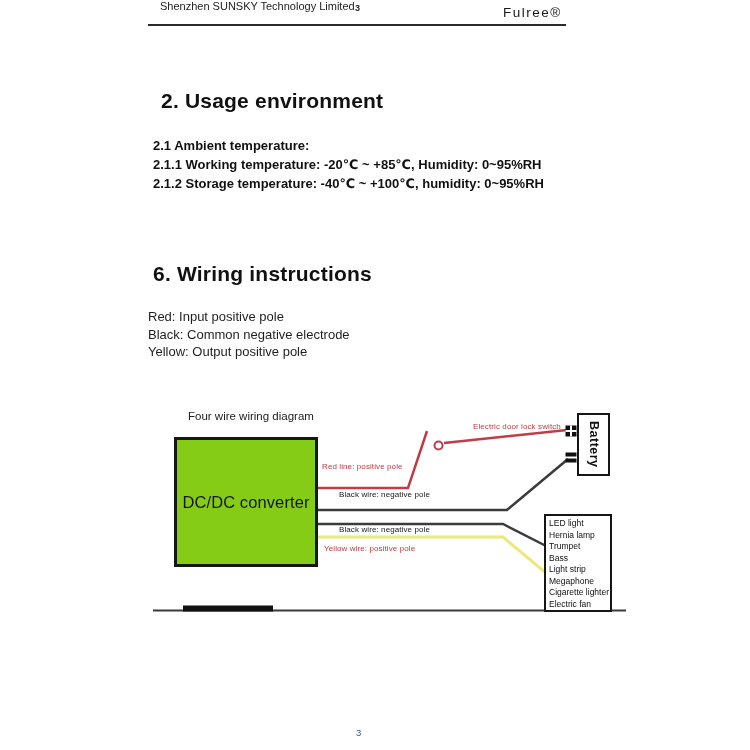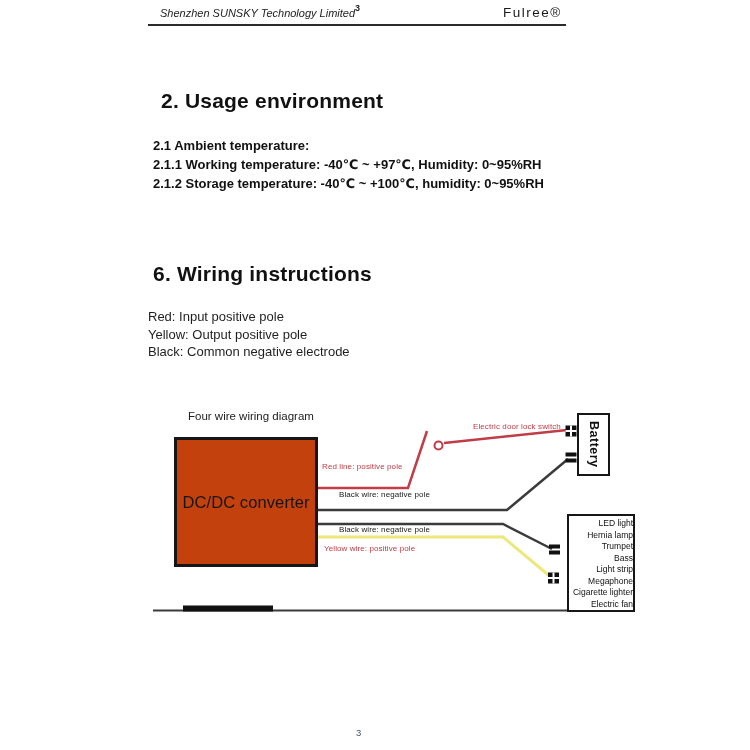--- a/index.html
+++ b/index.html
@@ -9,53 +9,53 @@
     position: relative;
     width: 750px;
     height: 750px;
     margin: 0 auto;
     background: #ffffff;
     overflow: hidden;
   }
   .abs { position: absolute; white-space: nowrap; }
 
   
-  .hdr-company { left: 160px; top: 7px; font-size: 11px; color: #222; font-style: italic; }
+  .hdr-company { left: 160px; top: 0; font-size: 11px; color: #222; }
   .hdr-sup     { left: 355px; top: 3px; font-size: 9px; font-weight: bold; color: #222; }
   .hdr-brand   { left: 503px; top: 5px; font-size: 13.5px; letter-spacing: 1.5px; color: #1a1a1a; }
   .hdr-rule    { left: 148px; top: 24px; width: 418px; height: 2px; background: #2b2b2b; }
 
   
   .h2 { font-size: 21px; font-weight: bold; letter-spacing: 0.2px; color: #111; }
   .s2-title { left: 161px; top: 89px; }
   .s2-body  { left: 153px; top: 136px; font-size: 13px; font-weight: bold; line-height: 19px; color: #111; }
   .s3-title { left: 153px; top: 262px; }
   .s3-body  { left: 148px; top: 308px; font-size: 13px; line-height: 17.5px; color: #1f1f1f; }
 
   
   .fig-title { left: 188px; top: 410px; font-size: 11.5px; color: #222; }
   .converter-box {
     left: 174px; top: 437px; width: 144px; height: 130px;
-    border: 3px solid #161616; background: #c2410c;
+    border: 3px solid #161616; background: #84cc16;
     display: flex; align-items: center; justify-content: center;
   }
   .converter-box span { font-size: 16.5px; color: #161616; letter-spacing: 0.1px; }
   .battery-box {
     left: 577px; top: 413px; width: 33px; height: 63px;
     border: 2px solid #161616; background: #fff;
     display: flex; align-items: center; justify-content: center;
   }
   .battery-box span {
     writing-mode: vertical-rl; font-size: 12.5px; font-weight: bold;
     letter-spacing: 0.5px; color: #111;
   }
   .loads-box {
-    left: 567px; top: 514px; width: 68px; height: 98px;
+    left: 544px; top: 514px; width: 68px; height: 98px;
     border: 2px solid #161616; background: #fff;
-    padding: 2px 0 0 3px; overflow: hidden; text-align: right;
+    padding: 2px 0 0 3px; overflow: hidden;
   }
   .loads-box div { font-size: 8.5px; line-height: 11.5px; white-space: nowrap; color: #111; }
 
   .wire-label { font-size: 8px; letter-spacing: 0.1px; }
   .lbl-red    { color: #c03c46; }
   .lbl-black  { color: #181818; padding-left: 17px; }
   .lbl-red-wire    { left: 322px; top: 462px; }
   .lbl-black-wire1 { left: 322px; top: 490px; }
   .lbl-black-wire2 { left: 322px; top: 525px; }
   .lbl-yellow-wire { left: 324px; top: 544px; }
@@ -72,29 +72,29 @@
 <div class="page">
 
   <div class="abs hdr-company">Shenzhen SUNSKY Technology Limited</div>
   <div class="abs hdr-sup">3</div>
   <div class="abs hdr-brand">Fulree®</div>
   <div class="abs hdr-rule"></div>
 
   <div class="abs h2 s2-title">2. Usage environment</div>
   <div class="abs s2-body">
     <div>2.1 Ambient temperature:</div>
-    <div>2.1.1 Working temperature: -40℃ ~ +97℃, Humidity: 0~95%RH</div>
+    <div>2.1.1 Working temperature: -20℃ ~ +85℃, Humidity: 0~95%RH</div>
     <div>2.1.2 Storage temperature: -40℃ ~ +100℃, humidity: 0~95%RH</div>
   </div>
 
   <div class="abs h2 s3-title">6. Wiring instructions</div>
   <div class="abs s3-body">
     <div>Red: Input positive pole</div>
+    <div>Black: Common negative electrode</div>
     <div>Yellow: Output positive pole</div>
-    <div>Black: Common negative electrode</div>
   </div>
 
   <div class="abs fig-title">Four wire wiring diagram</div>
 
   <svg class="wires-svg" viewBox="0 0 750 750" xmlns="http://www.w3.org/2000/svg">
 
     <polyline points="318,488 408,488 427,431" fill="none" stroke="#c03c46" stroke-width="2.5"></polyline>
 
     <circle cx="438.5" cy="445.5" r="4" fill="#ffffff" stroke="#c03c46" stroke-width="2"></circle>
 

